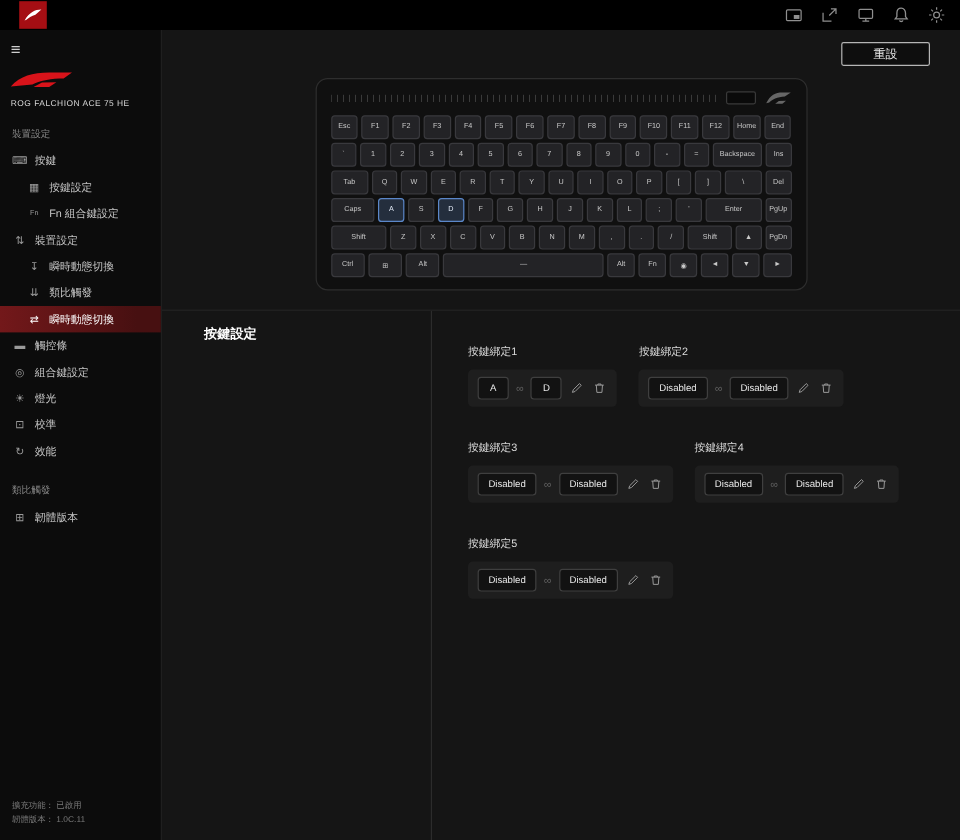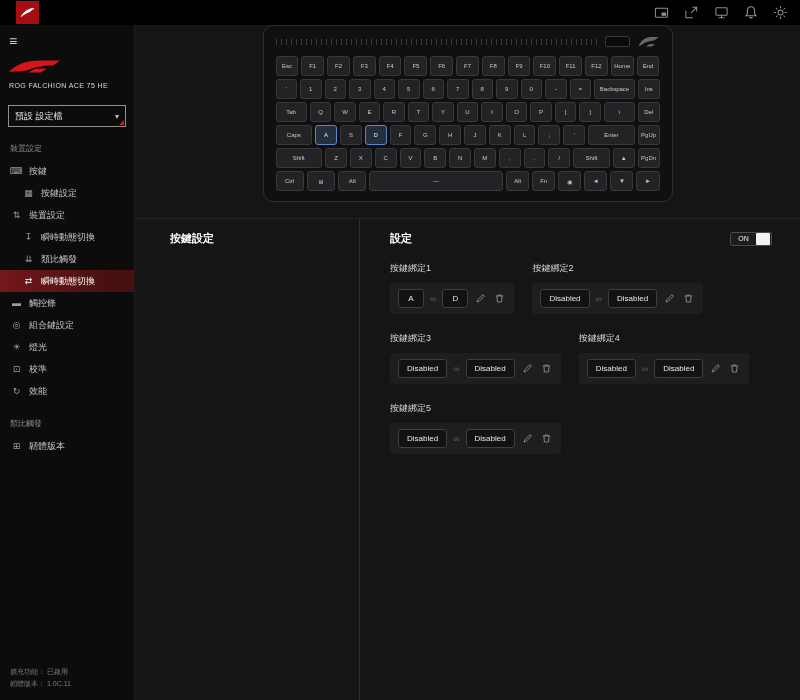--- a/index.html
+++ b/index.html
@@ -67,21 +67,21 @@
   .panel-left { width:225px; border-right:1px solid #2c2c2c; padding:12px 0 0 35px;
     flex-shrink:0; }
   .panel-title { font-size:11px; font-weight:bold; color:#fff; }
   .panel-right { flex:1; padding:12px 28px 0 30px; min-width:0; }
   .panel-right-header { display:flex; align-items:center; }
   .toggle { margin-left:auto; display:flex; align-items:center; cursor:pointer;
     background:#1c1c1c; border:1px solid #4a4a4a; border-radius:2px; height:14px; width:42px; }
   .toggle .on-label { flex:1; text-align:center; font-size:7px; color:#eee; }
   .toggle .knob { width:14px; height:12px; background:#f2f2f2; border-radius:1px; margin-right:1px; }
 
-  .bindings { margin-top:16px; display:flex; flex-direction:column; gap:18px; }
+  .bindings { margin-top:16px; display:flex; flex-direction:column; gap:28px; }
   .binding-row { display:flex; gap:18px; }
   .binding-label { font-size:9px; color:#dcdcdc; margin-bottom:8px; }
   .binding-widget { display:inline-flex; align-items:center; gap:6px; background:#1e1e1e;
     border-radius:4px; padding:6px 8px; }
   .binding-key { background:#121212; border:1px solid #3f3f3f; border-radius:3px;
     min-width:26px; padding:4px 8px; font-size:8px; color:#e8e8e8; cursor:pointer;
     font-family:inherit; text-align:center; }
   .link-icon { color:#5f5f5f; font-size:9px; }
   .icon-btn { background:none; border:none; padding:0 1px; cursor:pointer;
     display:flex; align-items:center; }
@@ -131,33 +131,33 @@
 <div class="app">
   <aside class="sidebar">
     <div class="hamburger">≡</div>
     <div class="rog-red">
       <svg width="54" height="15" viewBox="0 0 54 15">
         <path d="M1 13 C9 4.5 19 1.5 33 1.5 L52 1.5 L45 6.5 C35 6.5 26 8 19 11.5 Z" fill="#d8131a"></path>
         <path d="M20 13.5 L33 13.5 L39 9.5 L27 9.8 Z" fill="#d8131a"></path>
       </svg>
     </div>
     <div class="device-name">ROG FALCHION ACE 75 HE</div>
-    <div class="profile-select">
-      <span class="val">預設 設定檔</span>
-      <span class="caret">▾</span>
-    </div>
     <div class="section-label">裝置設定</div>
     <nav>
         <div class="nav-item">
           <span class="nav-icon">⌨</span>
           <span>按鍵</span>
         </div>
         <div class="nav-item sub">
           <span class="nav-icon">▦</span>
           <span>按鍵設定</span>
+        </div>
+        <div class="nav-item sub">
+          <span class="nav-icon" style="font-size: 6px;">Fn</span>
+          <span>Fn 組合鍵設定</span>
         </div>
         <div class="nav-item">
           <span class="nav-icon">⇅</span>
           <span>裝置設定</span>
         </div>
         <div class="nav-item sub">
           <span class="nav-icon">↧</span>
           <span>瞬時動態切換</span>
         </div>
         <div class="nav-item sub">
@@ -196,20 +196,23 @@
           <span>韌體版本</span>
         </div>
       </nav>
     <div class="sidebar-footer">
       <div>擴充功能： 已啟用</div>
       <div>韌體版本： 1.0C.11</div>
     </div>
   </aside>
 
   <main class="main">
+    <div class="toolbar">
+      <button class="reset-btn">重設</button>
+    </div>
 
     <div class="kb-wrap">
       <div class="keyboard">
         <div class="kb-top">
           <div class="kb-vents"></div>
           <div class="kb-led"></div>
           <svg width="22" height="13" viewBox="0 0 22 13">
             <path d="M0.5 11 C4 4 8 2 14 2 L21 2 L16 5.5 C10 6 5 8 3 10.5 Z" fill="#666"></path>
             <path d="M8 11.5 L14 11.5 L17 9 L11 9.2 Z" fill="#666"></path>
           </svg>
@@ -312,27 +315,20 @@
             </div>
           </div>
       </div>
     </div>
 
     <div class="panels">
       <div class="panel-left">
         <div class="panel-title">按鍵設定</div>
       </div>
       <div class="panel-right">
-        <div class="panel-right-header">
-          <div class="panel-title">設定</div>
-          <div class="toggle">
-            <span class="on-label">ON</span>
-            <span class="knob"></span>
-          </div>
-        </div>
         <div class="bindings">
             <div class="binding-row">
               <div><div class="binding-label">按鍵綁定1</div><div class="binding-widget">
                   <button class="binding-key">A</button>
                   <span class="link-icon">∞</span>
                   <button class="binding-key">D</button>
                   <button class="icon-btn">
                     <span class="ico">
                       <svg width="11" height="11" viewBox="0 0 12 12">
                         <path d="M2.2 9.8 L3 7.4 L8.6 1.8 L10.2 3.4 L4.6 9 Z" fill="none" stroke="#9a9a9a" stroke-width="0.9"></path>

